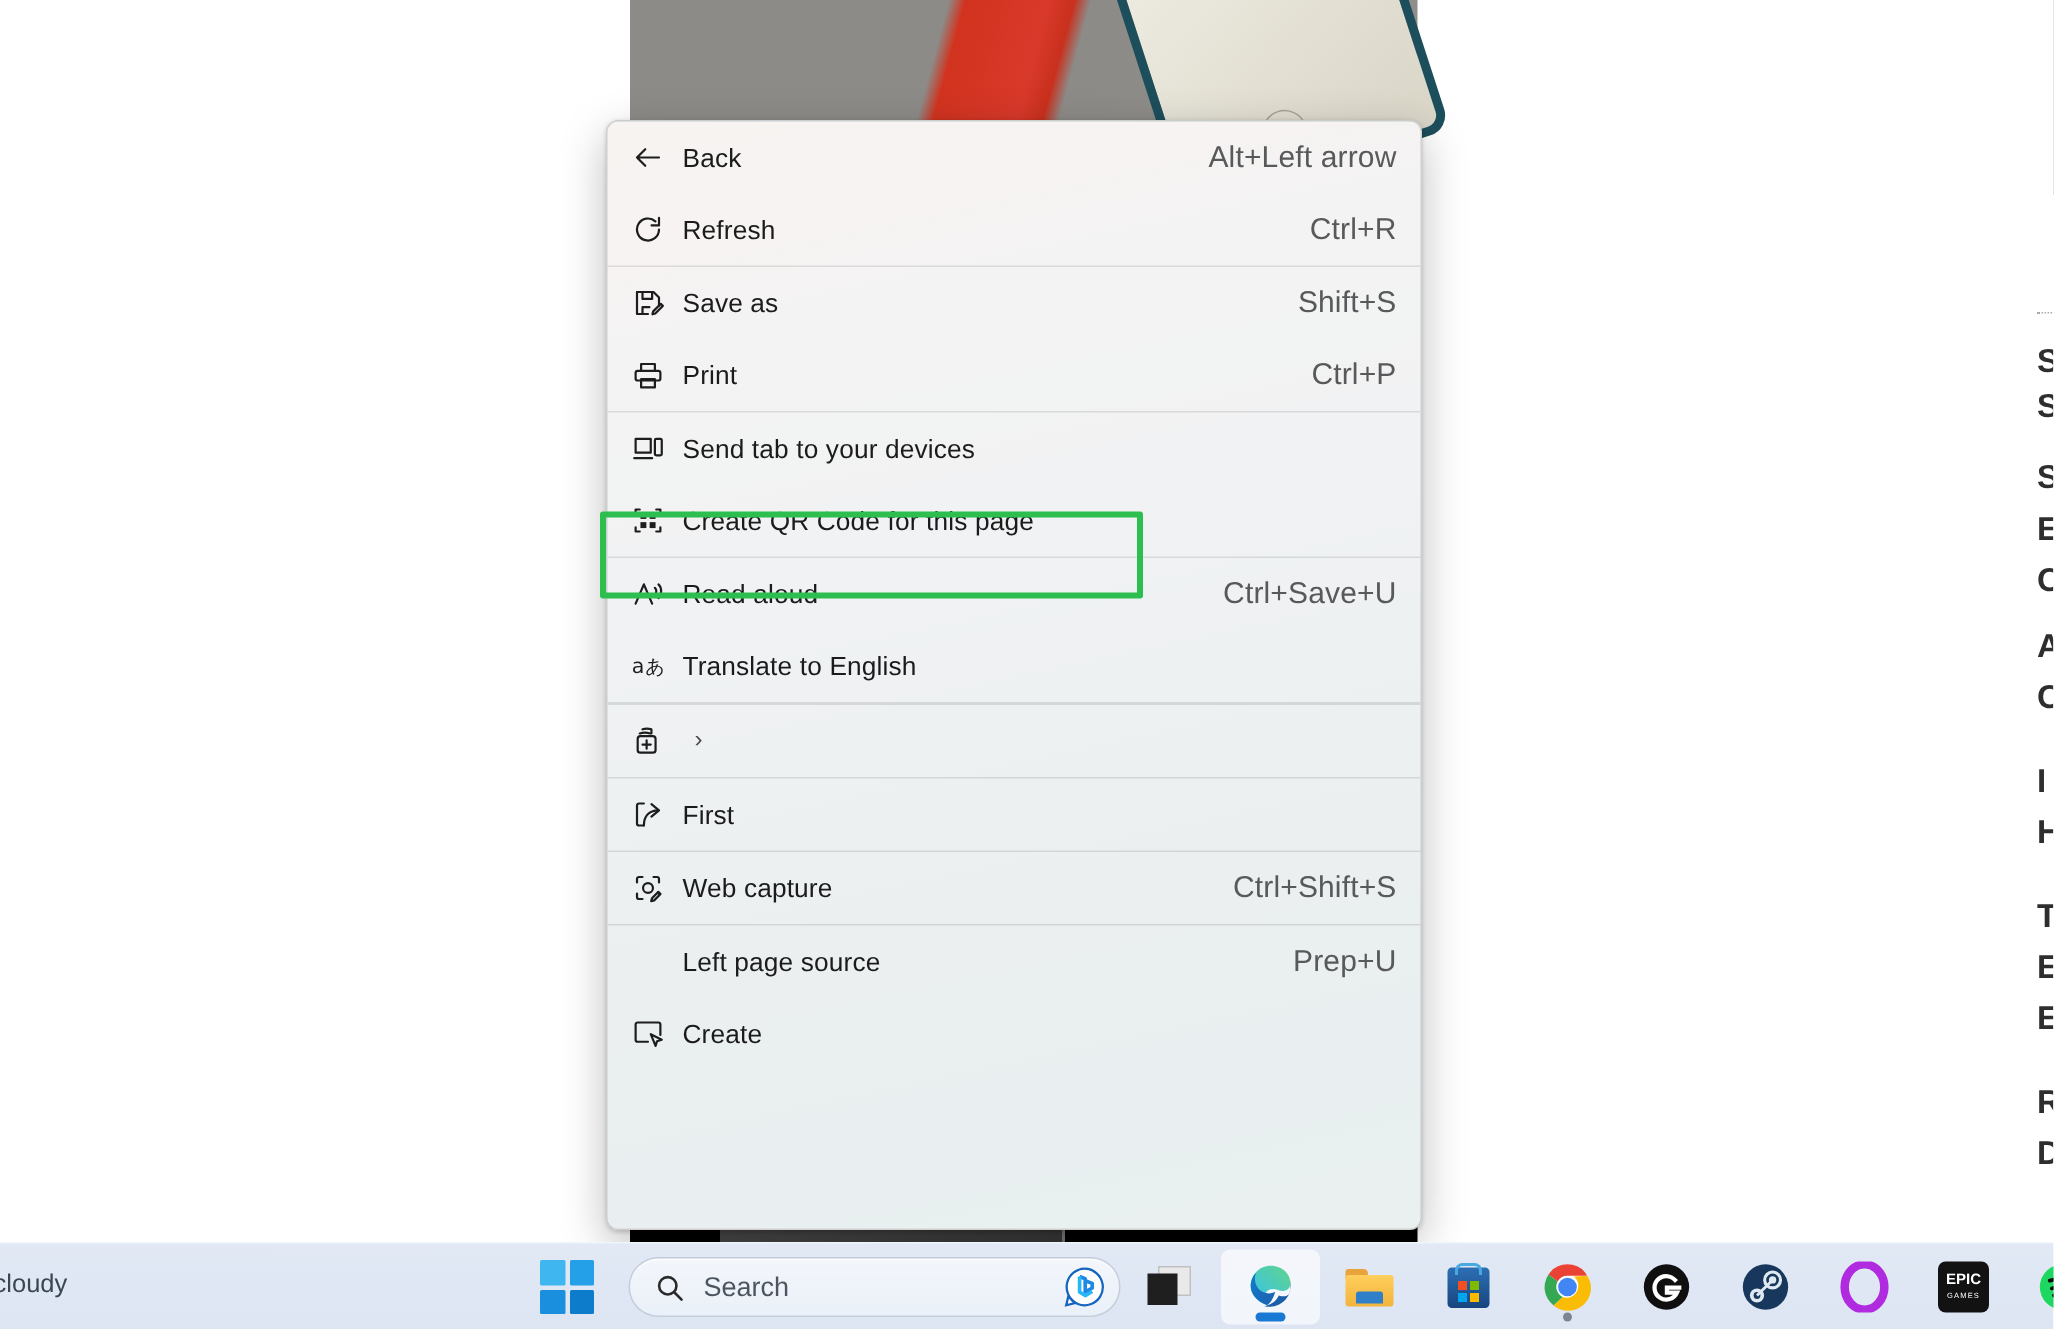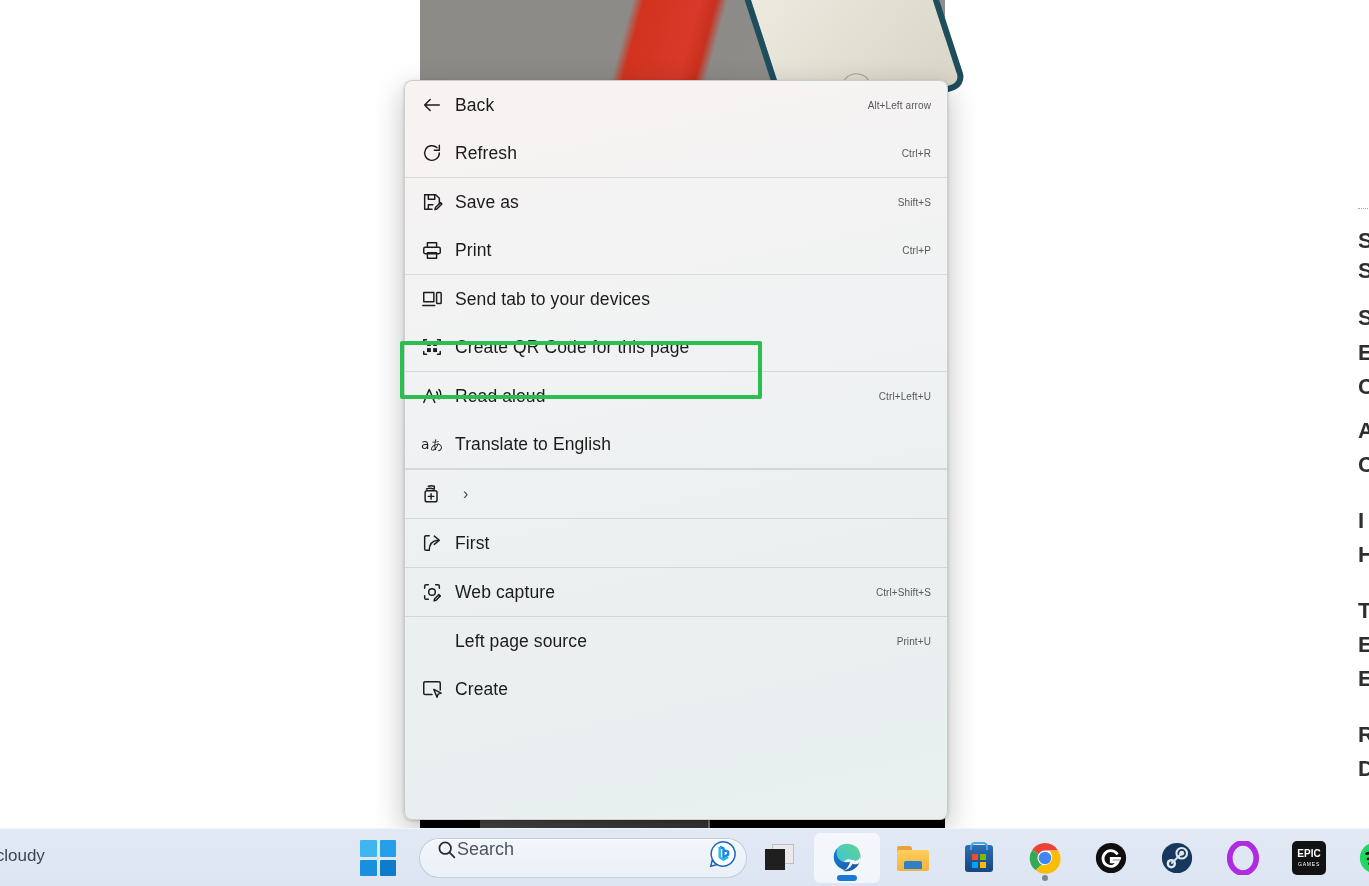--- a/index.html
+++ b/index.html
@@ -99,21 +99,21 @@
   }
   .menu-item {
     position: relative; display: flex; align-items: center; height: 48px;
     padding: 0 16px 0 16px; cursor: default;
   }
   .mi-icon {
     width: 34px; min-width: 34px; height: 22px; display: flex; align-items: center;
     color: #1d1d1d;
   }
   .mi-label { font-size: 17.5px; color: #1b1b1b; flex: 1; letter-spacing: .1px; }
-  .mi-accel { font-size: 10px; color: #58595b; letter-spacing: .1px; }
+  .mi-accel { font-size: 20px; color: #58595b; letter-spacing: .1px; }
   .mi-chev { color: #4a4a4a; font-size: 16px; margin-left: 8px; }
   .sep { height: 1px; background: rgba(0,0,0,.10); margin: 0; }
 
   
   .highlight-box {
     position: absolute; left: 400px; top: 341px; width: 362px; height: 58px;
     border: 4px solid #2cbe4e; border-radius: 2px; pointer-events: none; z-index: 40;
   }
 
   
@@ -130,21 +130,21 @@
   .win-logo i { display: block; border-radius: 1px; }
   .win-logo i:nth-child(1){ background: #3fb6f0; }
   .win-logo i:nth-child(2){ background: #23a0e8; }
   .win-logo i:nth-child(3){ background: #1a8fdd; }
   .win-logo i:nth-child(4){ background: #0d7ccb; }
 
   .searchbox {
     width: 328px; height: 40px; border-radius: 20px;
     background: linear-gradient(180deg,#f3f6fb,#eaf0f8);
     border: 1px solid rgba(160,175,195,.55);
-    display: flex; padding: 0 8px 0 16px; gap: 0;
+    display: flex; align-items: center; padding: 0 8px 0 16px; gap: 12px;
     box-shadow: inset 0 1px 0 rgba(255,255,255,.8);
   }
   .search-ph { flex: 1; font-size: 18px; color: #4d5560; }
 
   .tb-icons { position: absolute; left: 748px; top: 0; height: 58px; display: flex; align-items: center; gap: 0; }
   .tb-btn {
     width: 66px; height: 50px; display: flex; align-items: center; justify-content: center;
     position: relative; border-radius: 6px;
   }
   .tb-btn.active { background: rgba(255,255,255,.62); }
@@ -332,21 +332,21 @@
       <div class="sep"></div>
       <div class="menu-item">
         <div class="mi-icon">
           <svg width="22" height="22" viewBox="0 0 24 24">
             <path d="M3 19L9 5l6 14M5.4 14h7.2" stroke="#1d1d1d" stroke-width="1.6" fill="none" stroke-linecap="round" stroke-linejoin="round"></path>
             <path d="M17 7.5c1.4 1.2 1.4 3.8 0 5" stroke="#1d1d1d" stroke-width="1.6" fill="none" stroke-linecap="round" stroke-linejoin="round"></path>
             <path d="M19.6 5c2.6 2.2 2.6 7.8 0 10" stroke="#1d1d1d" stroke-width="1.6" fill="none" stroke-linecap="round" stroke-linejoin="round"></path>
           </svg>
         </div>
         <div class="mi-label">Read aloud</div>
-        <div class="mi-accel">Ctrl+Left+U</div>
+        <div class="mi-accel">Ctrl+Save+U</div>
       </div>
       <div class="menu-item">
         <div class="mi-icon">
           <svg width="24" height="22" viewBox="0 0 26 24">
             <text x="0" y="17" font-family="DejaVu Sans, sans-serif" font-size="15" fill="#1d1d1d">a</text>
             <text x="10" y="17" font-family="DejaVu Sans, sans-serif" font-size="14" fill="#1d1d1d">あ</text>
           </svg>
         </div>
         <div class="mi-label">Translate to English</div>
       </div>
@@ -383,21 +383,21 @@
             <path d="M19.5 14.8l1.6 1.6-4.6 4.6-2.2.6.6-2.2z" stroke="#1d1d1d" stroke-width="1.6" fill="none" stroke-linecap="round" stroke-linejoin="round"></path>
           </svg>
         </div>
         <div class="mi-label">Web capture</div>
         <div class="mi-accel">Ctrl+Shift+S</div>
       </div>
       <div class="sep"></div>
       <div class="menu-item">
         <div class="mi-icon"></div>
         <div class="mi-label">Left page source</div>
-        <div class="mi-accel">Print+U</div>
+        <div class="mi-accel">Prep+U</div>
       </div>
       <div class="menu-item">
         <div class="mi-icon">
           <svg width="22" height="22" viewBox="0 0 24 24">
             <path d="M21 13V5.5A1.5 1.5 0 0 0 19.5 4h-15A1.5 1.5 0 0 0 3 5.5v11A1.5 1.5 0 0 0 4.5 18H12" stroke="#1d1d1d" stroke-width="1.6" fill="none" stroke-linecap="round" stroke-linejoin="round"></path>
             <path d="M14 12.5l8 4-3.4 1.1L17.5 21z" stroke="#1d1d1d" stroke-width="1.6" fill="none" stroke-linecap="round" stroke-linejoin="round"></path>
           </svg>
         </div>
         <div class="mi-label">Create</div>
       </div>

